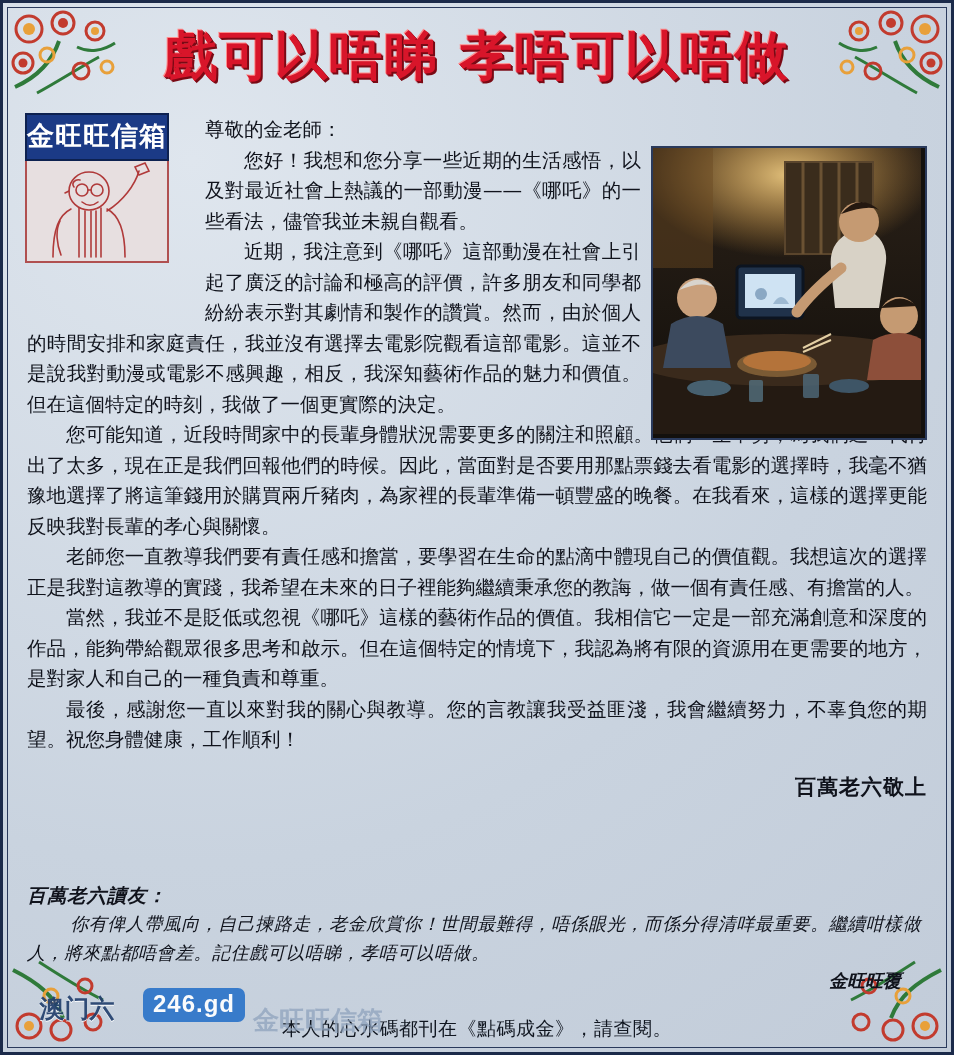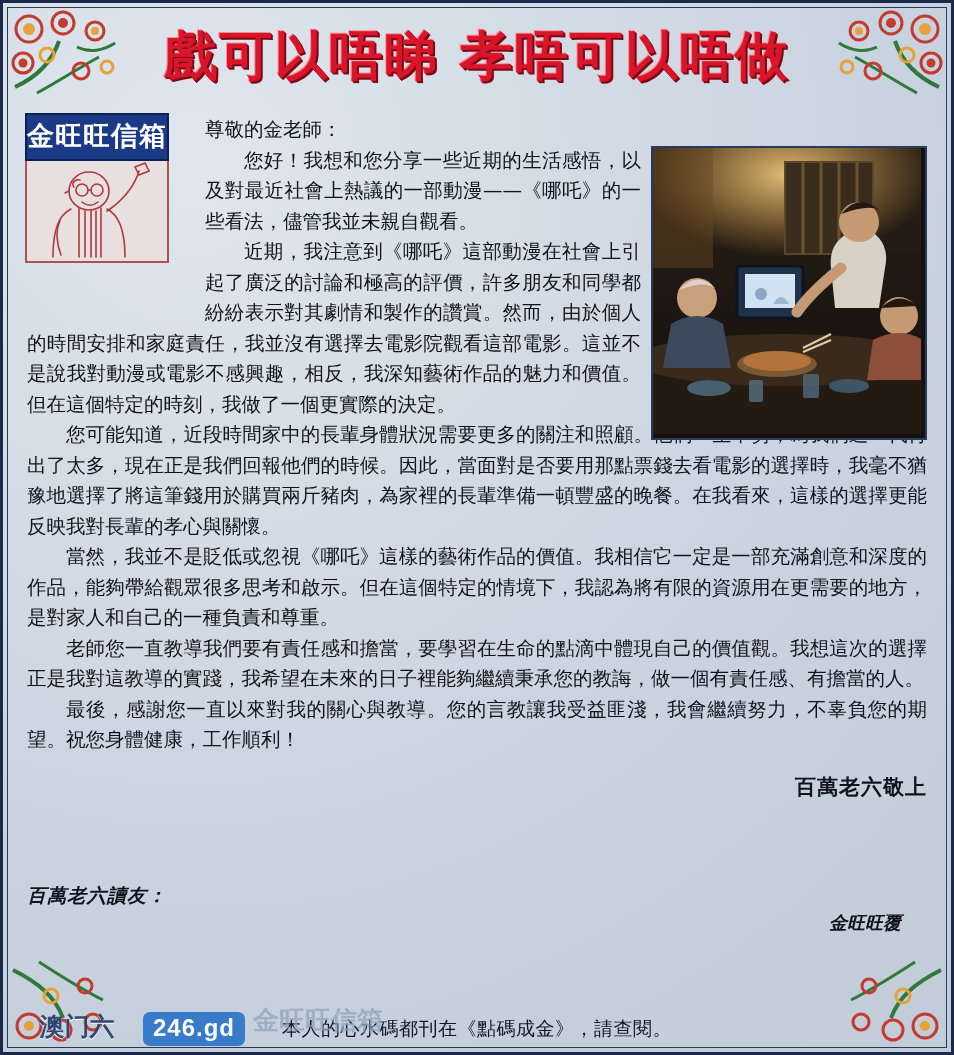--- a/index.html
+++ b/index.html
@@ -125,22 +125,22 @@
   .footer-note{
     position:absolute;left:0;right:0;bottom:10px;
     text-align:center;
     font-size:19px;
     color:#101620;
     letter-spacing:0.5px;
   }
 
   
   .watermark{
-    position:absolute;left:14px;bottom:6px;
-    display:flex;align-items:flex-end;gap:6px;
+    position:absolute;left:14px;bottom:24px;
+    display:flex;align-items:flex-start;gap:6px;
     opacity:.92;
   }
   .wm-logo{
     width:120px;height:40px;
     display:flex;align-items:center;justify-content:center;
     color:#23406e;font-weight:bold;font-size:25px;
     text-shadow:0 1px 0 #fff;
     font-family:"DejaVu Serif","Liberation Serif",serif;
   }
   .wm-text{
@@ -225,22 +225,22 @@
   <div class="body-text">
 
     <div class="float-left"></div>
 
     <div class="float-right"></div>
 
     <p>尊敬的金老師：</p>
     <p class="indent">您好！我想和您分享一些近期的生活感悟，以及對最近社會上熱議的一部動漫——《哪吒》的一些看法，儘管我並未親自觀看。</p>
     <p class="indent">近期，我注意到《哪吒》這部動漫在社會上引起了廣泛的討論和極高的評價，許多朋友和同學都紛紛表示對其劇情和製作的讚賞。然而，由於個人的時間安排和家庭責任，我並沒有選擇去電影院觀看這部電影。這並不是說我對動漫或電影不感興趣，相反，我深知藝術作品的魅力和價值。但在這個特定的時刻，我做了一個更實際的決定。</p>
     <p class="indent">您可能知道，近段時間家中的長輩身體狀況需要更多的關注和照顧。他們一生辛勞，為我們這一代付出了太多，現在正是我們回報他們的時候。因此，當面對是否要用那點票錢去看電影的選擇時，我毫不猶豫地選擇了將這筆錢用於購買兩斤豬肉，為家裡的長輩準備一頓豐盛的晚餐。在我看來，這樣的選擇更能反映我對長輩的孝心與關懷。</p>
+    <p class="indent">老師您一直教導我們要有責任感和擔當，要學習在生命的點滴中體現自己的價值觀。我想這次的選擇正是我對這教導的實踐，我希望在未來的日子裡能夠繼續秉承您的教誨，做一個有責任感、有擔當的人。</p>
     <p class="indent">當然，我並不是貶低或忽視《哪吒》這樣的藝術作品的價值。我相信它一定是一部充滿創意和深度的作品，能夠帶給觀眾很多思考和啟示。但在這個特定的情境下，我認為將有限的資源用在更需要的地方，是對家人和自己的一種負責和尊重。</p>
-    <p class="indent">老師您一直教導我們要有責任感和擔當，要學習在生命的點滴中體現自己的價值觀。我想這次的選擇正是我對這教導的實踐，我希望在未來的日子裡能夠繼續秉承您的教誨，做一個有責任感、有擔當的人。</p>
     <p class="indent">最後，感謝您一直以來對我的關心與教導。您的言教讓我受益匪淺，我會繼續努力，不辜負您的期望。祝您身體健康，工作順利！</p>
     <div class="signature">百萬老六敬上</div>
   </div>
 
   <div class="masthead">
     <div class="masthead-title">金旺旺信箱</div>
     <div class="masthead-art">
       <svg width="168" height="100" viewBox="0 0 168 100">
         <g fill="none" stroke="#b03a3a" stroke-width="1.6" stroke-linecap="round">
           <ellipse cx="62" cy="30" rx="20" ry="19"></ellipse>
@@ -326,20 +326,21 @@
       <rect x="150" y="226" width="16" height="24" rx="2" fill="#4f6a7c" opacity=".8"></rect>
       <rect x="96" y="232" width="14" height="22" rx="2" fill="#54707f" opacity=".8"></rect>
 
       <path d="M150 200 L178 186" stroke="#e3cfa4" stroke-width="2"></path>
       <path d="M150 204 L178 192" stroke="#e3cfa4" stroke-width="2"></path>
     </svg>
   </div>
 
   <div class="reply">
     <div class="reply-greeting">百萬老六讀友：</div>
+    <div class="reply-body">你有俾人帶風向，自己揀路走，老金欣賞你！世間最難得，唔係眼光，而係分得清咩最重要。繼續咁樣做人，將來點都唔會差。記住戲可以唔睇，孝唔可以唔做。</div>
     <div class="reply-sign">金旺旺覆</div>
   </div>
 
   <div class="footer-note">本人的心水碼都刊在《點碼成金》，請查閱。</div>
 
   <div class="watermark">
     <div class="wm-logo">澳门六</div>
     <div class="wm-text">246.gd</div>
   </div>
   <div class="wm-center">金旺旺信箱</div>

